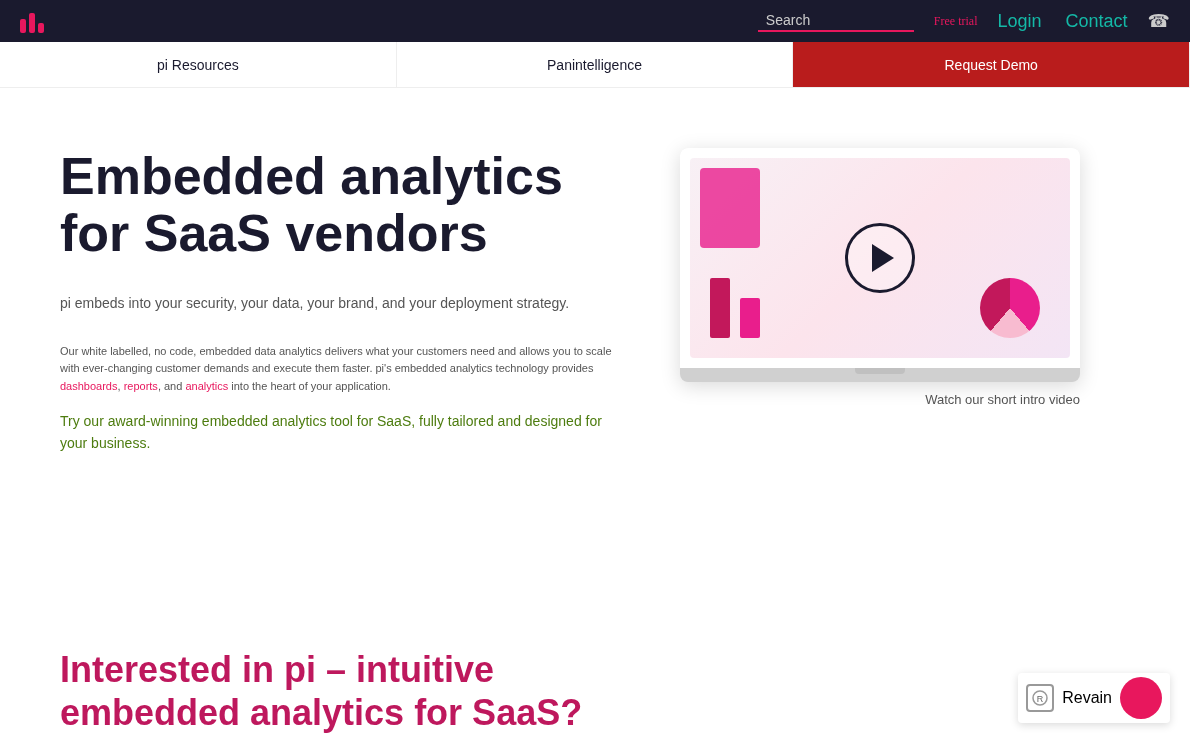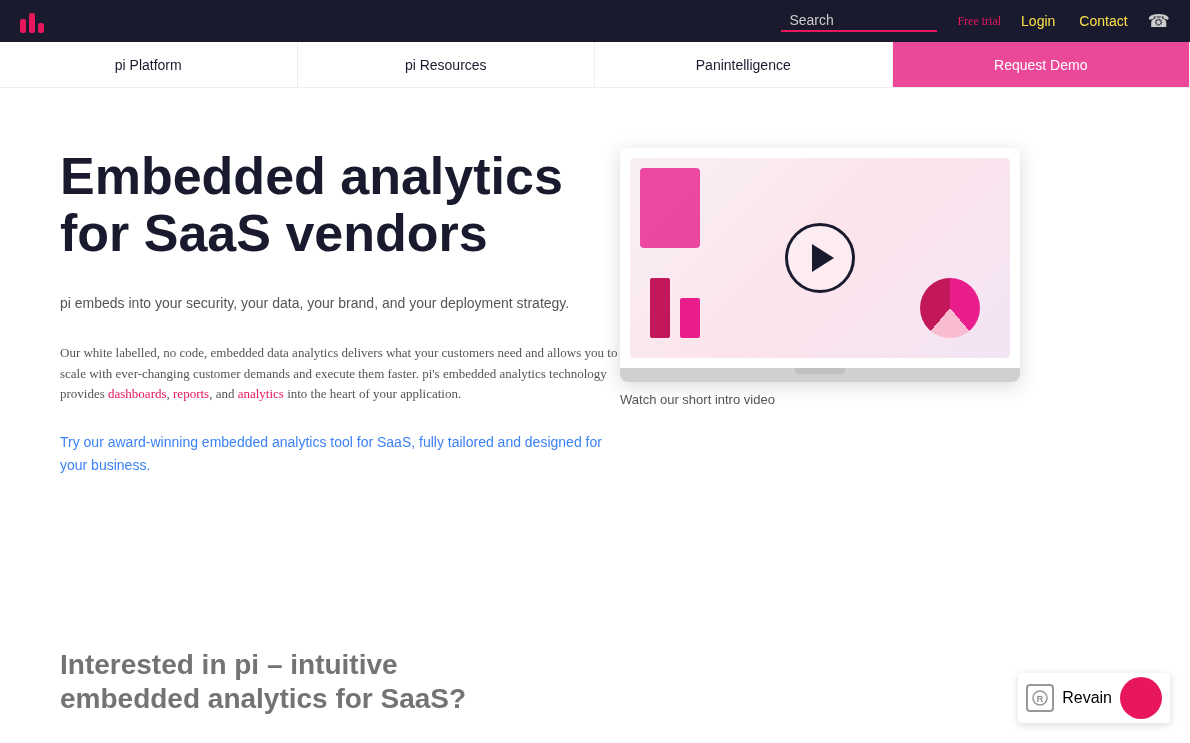--- a/index.html
+++ b/index.html
@@ -47,23 +47,23 @@
       font-size: 14px;
       width: 140px;
     }
     .search-input::placeholder { color: #ccc; }
     .top-nav-links {
       display: flex;
       align-items: center;
       gap: 24px;
     }
     .top-nav-link {
-      color: #fde047;
+      color: #14b8a6;
       text-decoration: none;
-      font-size: 14px;
+      font-size: 18px;
     }
     .free-trial-link {
       color: #e8175d;
       text-decoration: none;
       font-size: 12px;
       font-family: Liberation Serif, serif;
     }
     .phone-icon {
       color: #ccc;
       font-size: 18px;
@@ -86,29 +86,30 @@
       text-align: center;
       color: #1a1a2e;
       font-size: 14px;
       font-weight: 500;
       text-decoration: none;
       cursor: pointer;
       border-right: 1px solid #eee;
       padding: 0 20px;
     }
     .nav-item.active {
-      background: #ec4899;
+      background: #b91c1c;
       color: #fff;
       text-align: center;
     }
 
     
     .hero {
       display: flex;
       padding: 60px 60px 40px 60px;
+      gap: 40px;
       align-items: flex-start;
       min-height: 540px;
     }
     .hero-text {
       flex: 1;
       max-width: 560px;
     }
     .hero-title {
       font-size: 52px;
       font-weight: 700;
@@ -123,45 +124,44 @@
       line-height: 1.3;
       margin-bottom: 20px;
     }
     .hero-desc {
       font-size: 14px;
       color: #555;
       line-height: 1.6;
       margin-bottom: 28px;
     }
     .hero-desc-2 {
-      font-size: 13px;
+      font-size: 11px;
       color: #555;
       line-height: 1.6;
-      margin-bottom: 26px;
-      font-family: Liberation Serif, serif;
+      margin-bottom: 14px;
     }
     .hero-desc-3 {
       font-size: 14px;
-      color: #3b82f6;
+      color: #4d7c0f;
       line-height: 1.6;
       margin-bottom: 20px;
     }
     .inline-link {
       color: #e8175d;
       text-decoration: none;
     }
 
     
     .hero-video {
       flex: 1;
       max-width: 420px;
       position: relative;
       display: flex;
       flex-direction: column;
-      align-items: flex-start;
+      align-items: flex-end;
     }
     .video-mockup {
       width: 100%;
       max-width: 400px;
       background: #f0f0f0;
       border-radius: 8px;
       position: relative;
       overflow: hidden;
       box-shadow: 0 4px 20px rgba(0,0,0,0.15);
     }
@@ -266,23 +266,23 @@
       color: #555;
       margin-top: 10px;
       text-align: center;
     }
 
     
     .bottom-section {
       padding: 20px 60px 40px 60px;
     }
     .bottom-title {
-      font-size: 28px;
+      font-size: 36px;
       font-weight: 700;
-      color: #737373;
+      color: #be185d;
       line-height: 1.2;
     }
 
     
     .revain-badge {
       position: fixed;
       bottom: 20px;
       right: 20px;
       display: flex;
       align-items: center;
@@ -327,23 +327,20 @@
   </div>
   <a class="free-trial-link" href="#">Free trial</a>
   <div class="top-nav-links">
     <a class="top-nav-link" href="#">Login</a>
     <a class="top-nav-link" href="#">Contact</a>
   </div>
   <div class="phone-icon">☎</div>
 </div>
 
 <nav class="main-nav">
-  <a class="nav-item" href="#">
-    <span>pi Platform</span>
-  </a>
   <a class="nav-item" href="#">
     <span>pi Resources</span>
   </a>
   <a class="nav-item" href="#">
     <span>Panintelligence</span>
   </a>
   <a class="nav-item active" href="#">
     <span>Request Demo</span>
   </a>
 </nav>

